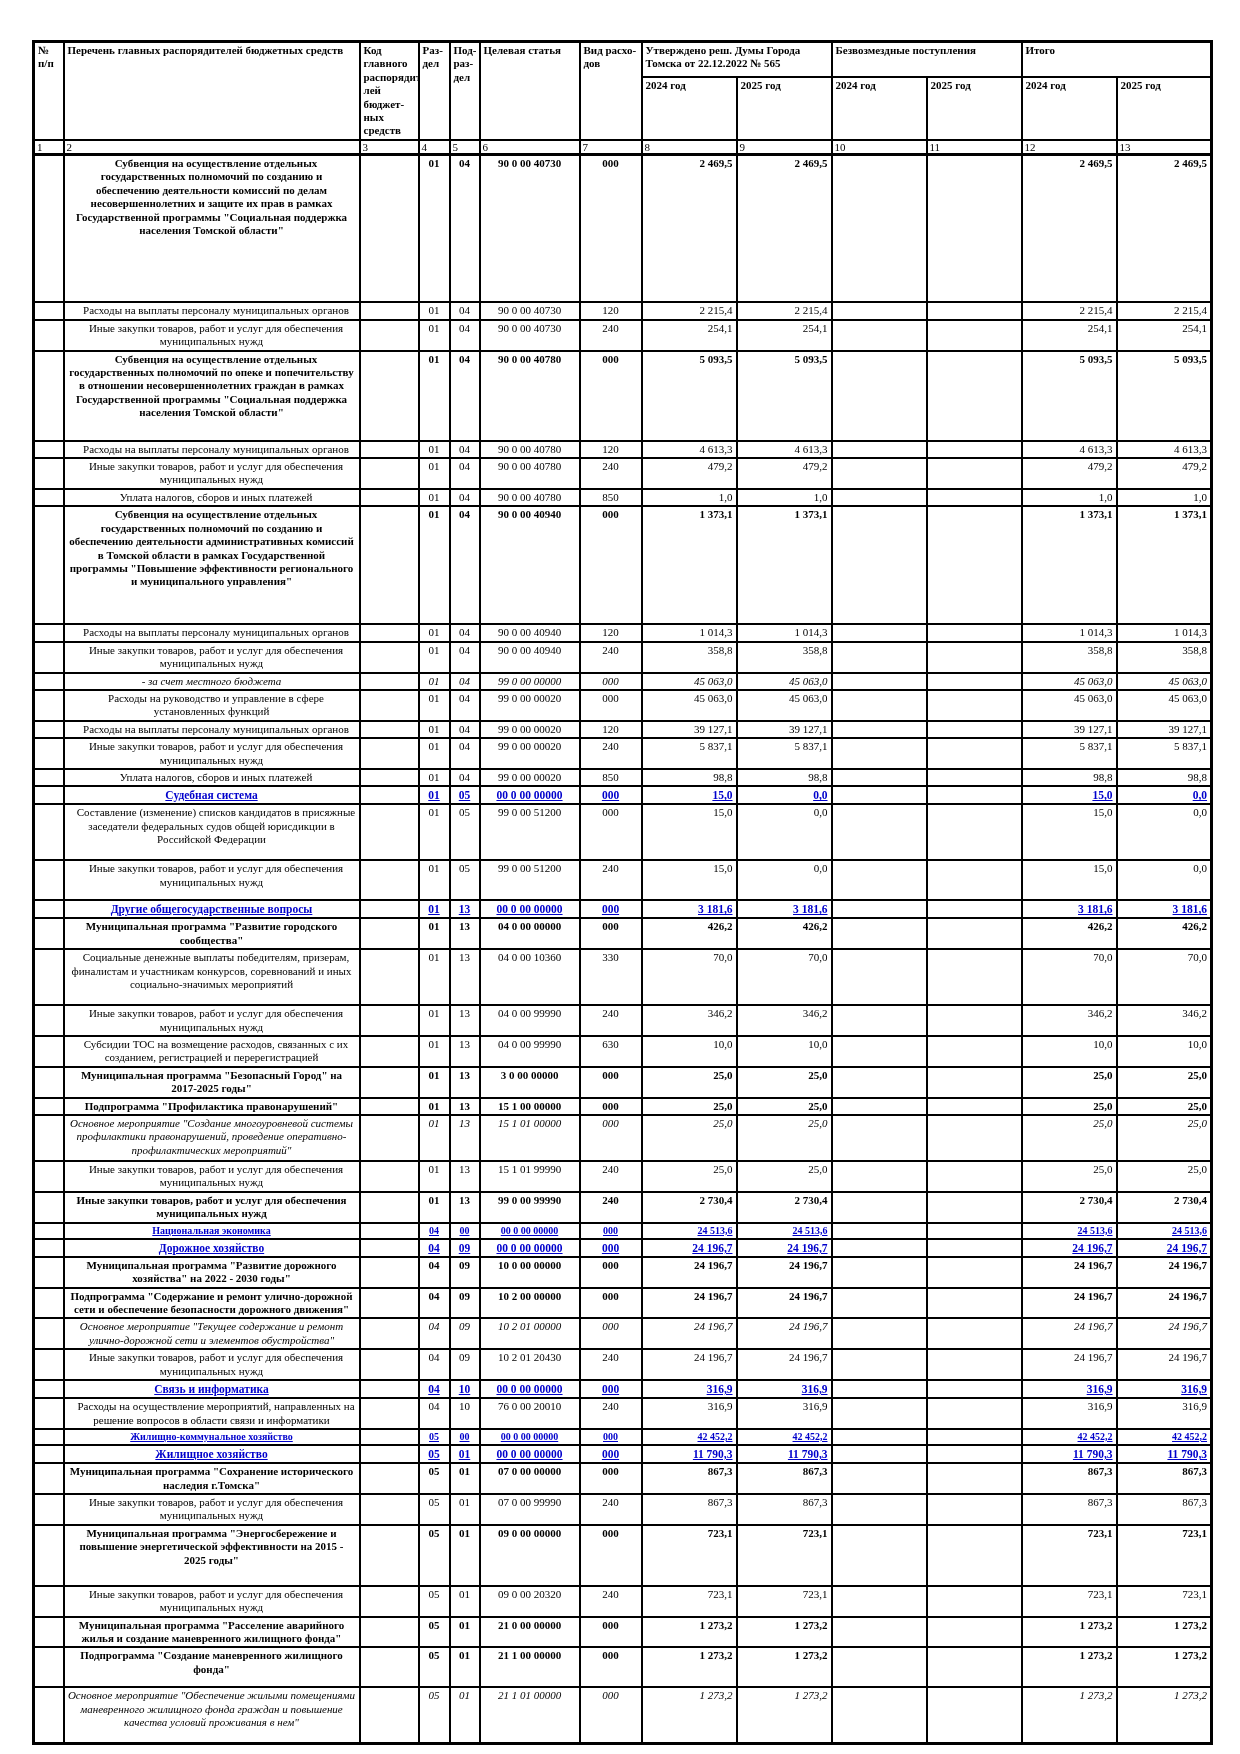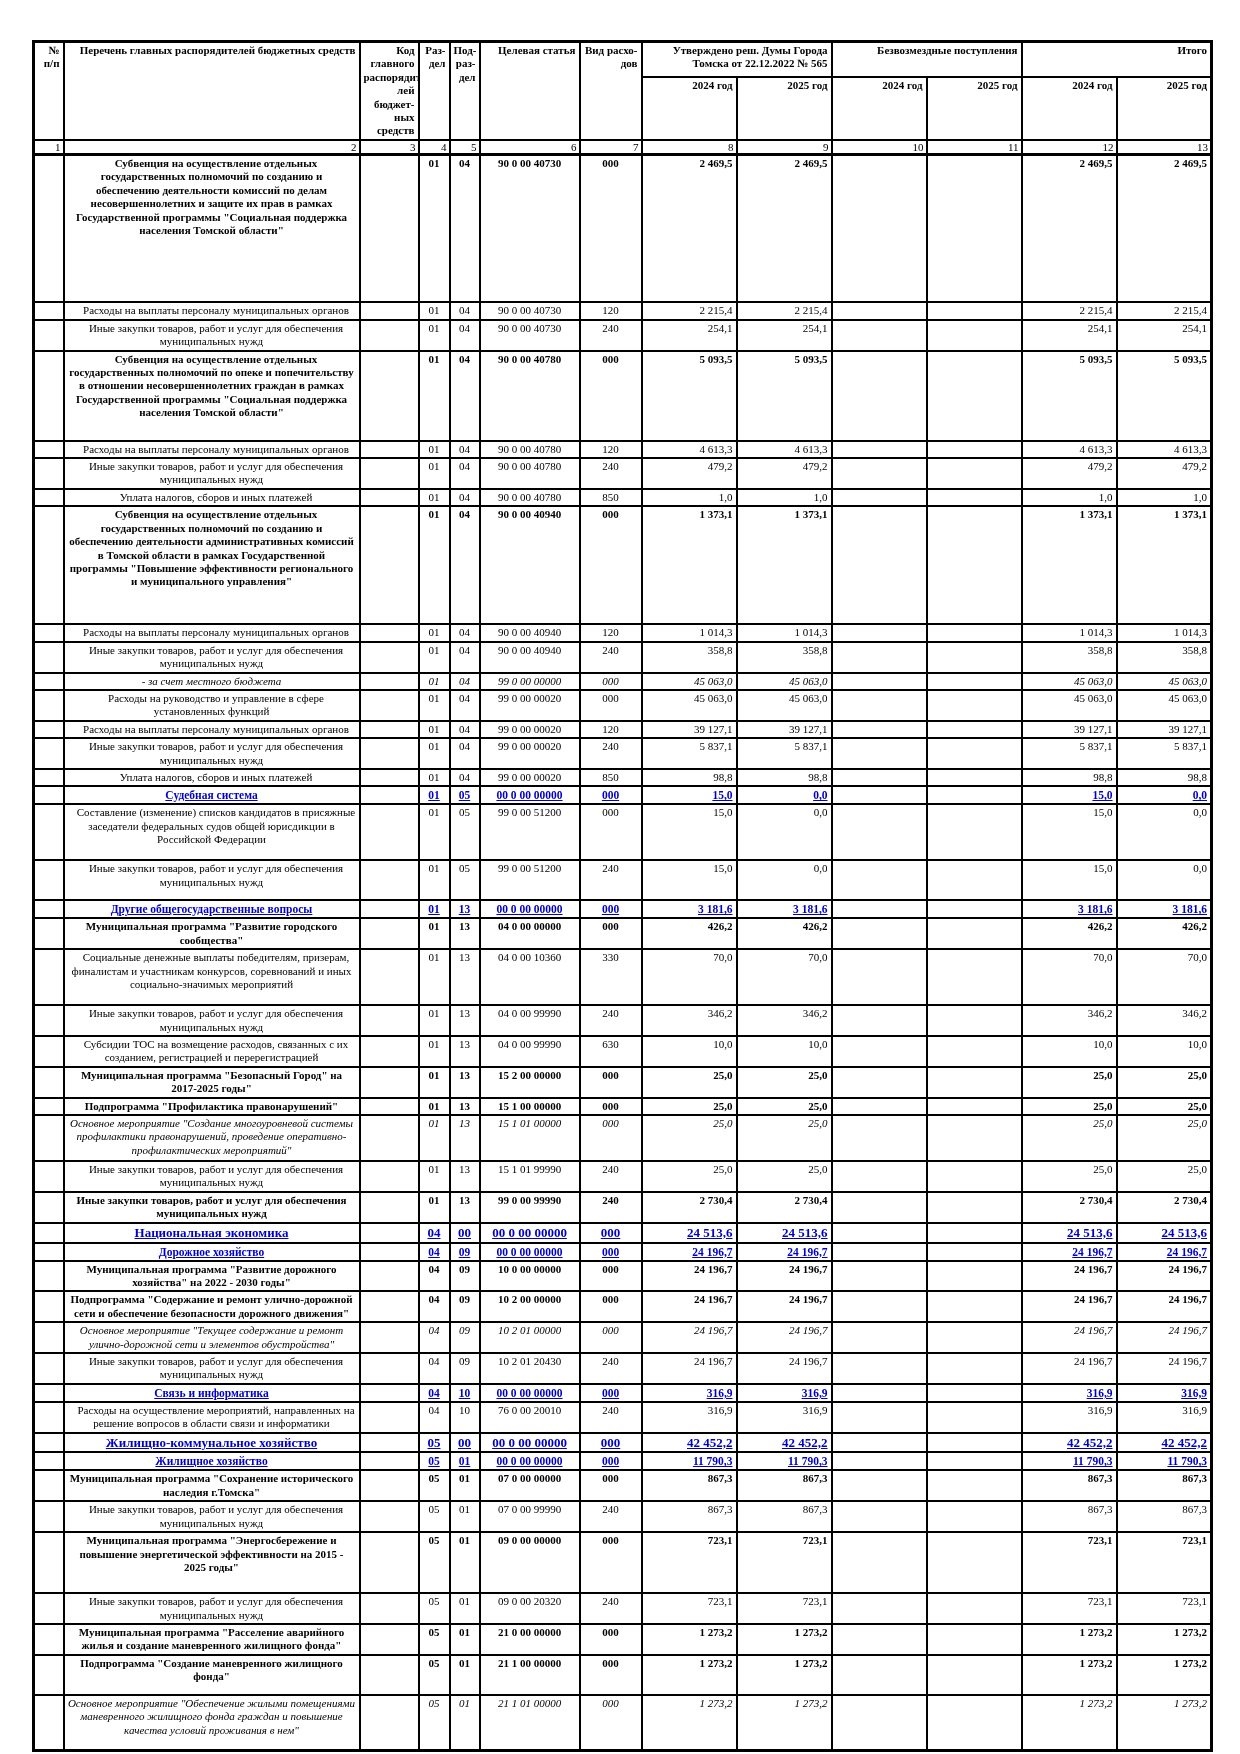--- a/index.html
+++ b/index.html
@@ -2,33 +2,33 @@
 <html lang="ru"><head>
 <meta charset="utf-8">
 <style>
   html,body{margin:0;padding:0;background:#ffffff;}
   body{width:1240px;height:1754px;font-family:"Liberation Serif","DejaVu Serif",serif;color:#000;}
   .page{position:relative;width:1240px;height:1754px;overflow:hidden;}
   table.budget{border-collapse:collapse;table-layout:fixed;margin:40px 0 0 32px;width:1178px;
     border:3px solid #000;}
   table.budget th, table.budget td{border:2px solid #000;padding:1px 3px;vertical-align:top;
     font-size:11px;line-height:1.22;overflow:hidden;}
-  thead th{vertical-align:middle;text-align:right;font-weight:bold;padding:2px;}
+  thead th{vertical-align:middle;text-align:left;font-weight:bold;padding:2px;}
   thead tr.nums th{font-weight:normal;padding:0 2px;border-bottom:3px solid #000;line-height:1.1;}
   td.c{text-align:center;white-space:nowrap;}
   td.v{text-align:right;white-space:nowrap;}
   td.name{text-align:center;}
   tr.st-n td.name{font-weight:normal;margin-top:12px;}
   tr.st-b td{font-weight:bold;}
   tr.st-bi td{font-weight:normal;font-style:italic;}
   tr.st-s td, tr.st-S td{font-weight:bold;color:#0000cc;}
   tr.st-s td.name, tr.st-s td.c, tr.st-s td.v,
   tr.st-S td.name, tr.st-S td.c, tr.st-S td.v{text-decoration:underline;}
   tr.st-s td{font-size:11.5px;}
-  tr.st-S td{font-size:13px;}
+  tr.st-S td{font-size:10px;}
   tr.st-S td.c, tr.st-s td.c{vertical-align:middle;}
   td.ind{text-indent:9px;}
   
   tbody tr:nth-child(1){height:148px;}
   tbody tr:nth-child(4){height:90px;}
   tbody tr:nth-child(8){height:118px;}
   tbody tr:nth-child(12){height:24px;}
   tbody tr:nth-child(17){height:56px;}
   tbody tr:nth-child(18){height:40px;}
   tbody tr:nth-child(21){height:56px;}
@@ -447,21 +447,21 @@
           <td class="v"></td>
           <td class="v">10,0</td>
           <td class="v">10,0</td>
         </tr>
         <tr class="st-b">
           <td class="c"></td>
           <td class="name">Муниципальная программа "Безопасный Город" на 2017-2025 годы"</td>
           <td class="c"></td>
           <td class="c">01</td>
           <td class="c">13</td>
-          <td class="c">15 2 00 00000</td>
+          <td class="c">3 0 00 00000</td>
           <td class="c">000</td>
           <td class="v">25,0</td>
           <td class="v">25,0</td>
           <td class="v"></td>
           <td class="v"></td>
           <td class="v">25,0</td>
           <td class="v">25,0</td>
         </tr>
         <tr class="st-b">
           <td class="c"></td>

